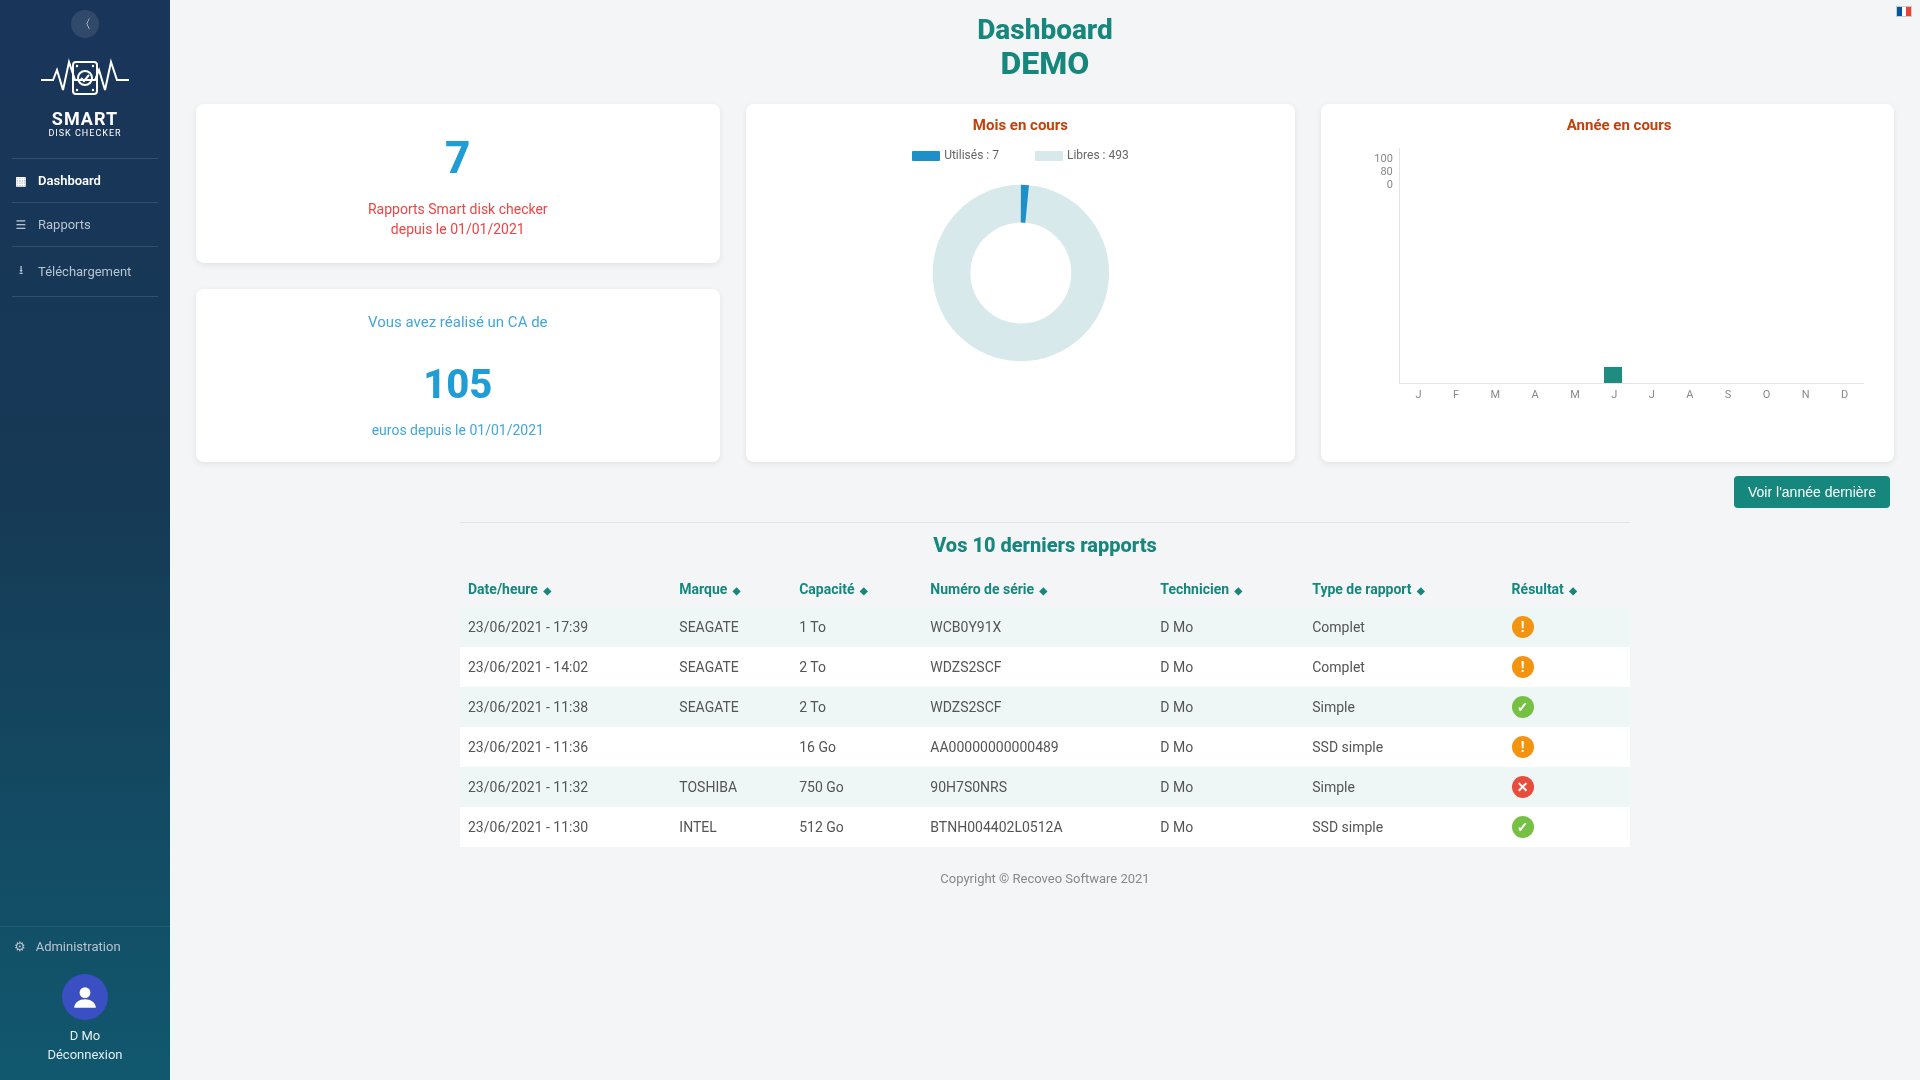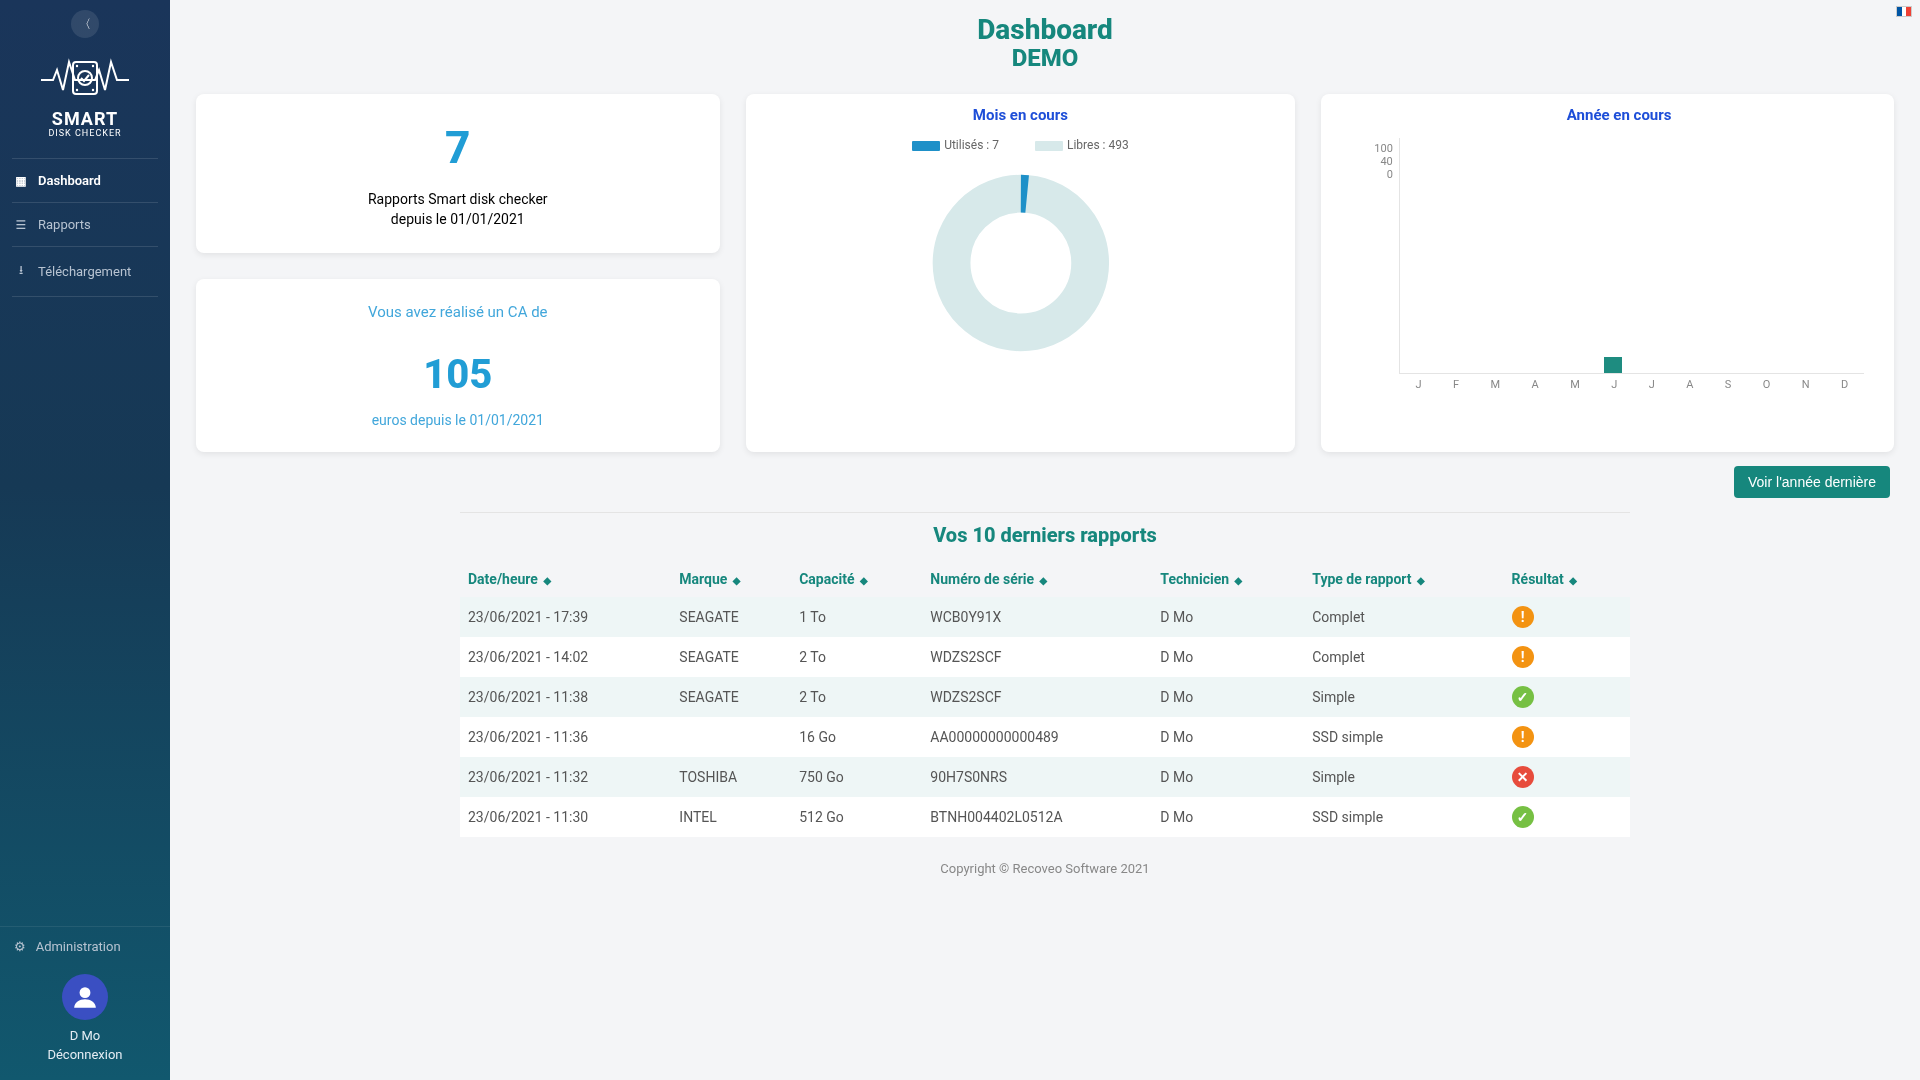--- a/index.html
+++ b/index.html
@@ -71,46 +71,46 @@
   }
   .flag { width:16px; height:11px; display:inline-block; border:1px solid #ccc; position:relative; overflow:hidden; cursor:pointer;}
   .flag span { position:absolute; top:0; bottom:0; width:33.4%; }
   .flag .b { left:0; background:#0055a4;}
   .flag .w { left:33.3%; background:#fff;}
   .flag .r { right:0; background:#ef4135;}
 
   .content { padding: 0 26px 30px 26px; }
   .page-title { text-align:center; margin-top:-4px; }
   .page-title h1 { font-size:28px; font-weight:800; color:#16877d; }
-  .page-title h2 { font-size:24px; font-weight:800; color:#16877d; margin-top:-2px;}
+  .page-title h2 { font-size:32px; font-weight:800; color:#16877d; margin-top:-2px;}
 
   .cards {
     display:flex;
     gap:26px;
     margin-top:22px;
     align-items:stretch;
   }
   .card {
     background:#fff;
     border-radius:8px;
     box-shadow:0 2px 6px rgba(0,0,0,0.08);
   }
   .col-left { flex:1; display:flex; flex-direction:column; gap:26px; }
   .col-mid  { flex:1.05; }
   .col-right{ flex:1.05;padding-left:23px; }
 
   .card-stat { padding:24px 10px; text-align:center; color:#2b9bd8; }
   .big-num { font-size:44px; font-weight:800; color:#219dd5; display:inline-block; padding:4px 12px;}
-  .stat-label { margin-top:12px; font-size:14px; color:#000000; line-height:1.4;}
+  .stat-label { margin-top:12px; font-size:14px; color:#ef4444; line-height:1.4;}
 
   .card-stat2 .pre { font-size:15px; color:#42a7db; margin-bottom:26px;}
   .card-stat2 .big-num { font-size:40px; }
   .card-stat2 .post { margin-top:10px; font-size:14px; color:#42a7db;}
 
-  .card-header { text-align:center; font-weight:700; color:#1d4ed8; padding:12px 0 6px 0; font-size:15px;}
+  .card-header { text-align:center; font-weight:700; color:#c2410c; padding:12px 0 6px 0; font-size:15px;}
   .chart-body { padding:8px 30px 18px 30px; position:relative; height:262px;}
 
   
   .donut-legend { display:flex; justify-content:center; gap:36px; font-size:12px; color:#666; margin-bottom:6px;}
   .donut-legend .swatch { display:inline-block; width:28px; height:10px; vertical-align:middle; margin-right:4px; border-radius:1px;}
 
   
   .bar-wrap { display:flex; height:100%; }
   .ylabels { display:flex; flex-direction:column; justify-content:flex-start; font-size:11px; color:#888; padding:4px 6px 20px 0; text-align:right;}
   .plot { flex:1; position:relative; border-left:1px solid #e4e4e4; border-bottom:1px solid #e4e4e4; }
@@ -255,21 +255,21 @@
           </svg>
         </div>
       </div>
 
       <div class="card col-right">
         <div class="card-header">Année en cours</div>
         <div class="chart-body">
           <div class="bar-wrap">
             <div class="ylabels">
               <span>100</span>
-              <span>40</span>
+              <span>80</span>
               <span>0</span>
             </div>
             <div class="plot">
               <div class="bars" id="bars">
                   <div class="bar" style="height: 0%; background: rgb(30, 140, 128);"></div>
                   <div class="bar" style="height: 0%; background: rgb(30, 140, 128);"></div>
                   <div class="bar" style="height: 0%; background: rgb(30, 140, 128);"></div>
                   <div class="bar" style="height: 0%; background: rgb(30, 140, 128);"></div>
                   <div class="bar" style="height: 0%; background: rgb(30, 140, 128);"></div>
                   <div class="bar" style="height: 7%; background: rgb(30, 140, 128);"></div>

